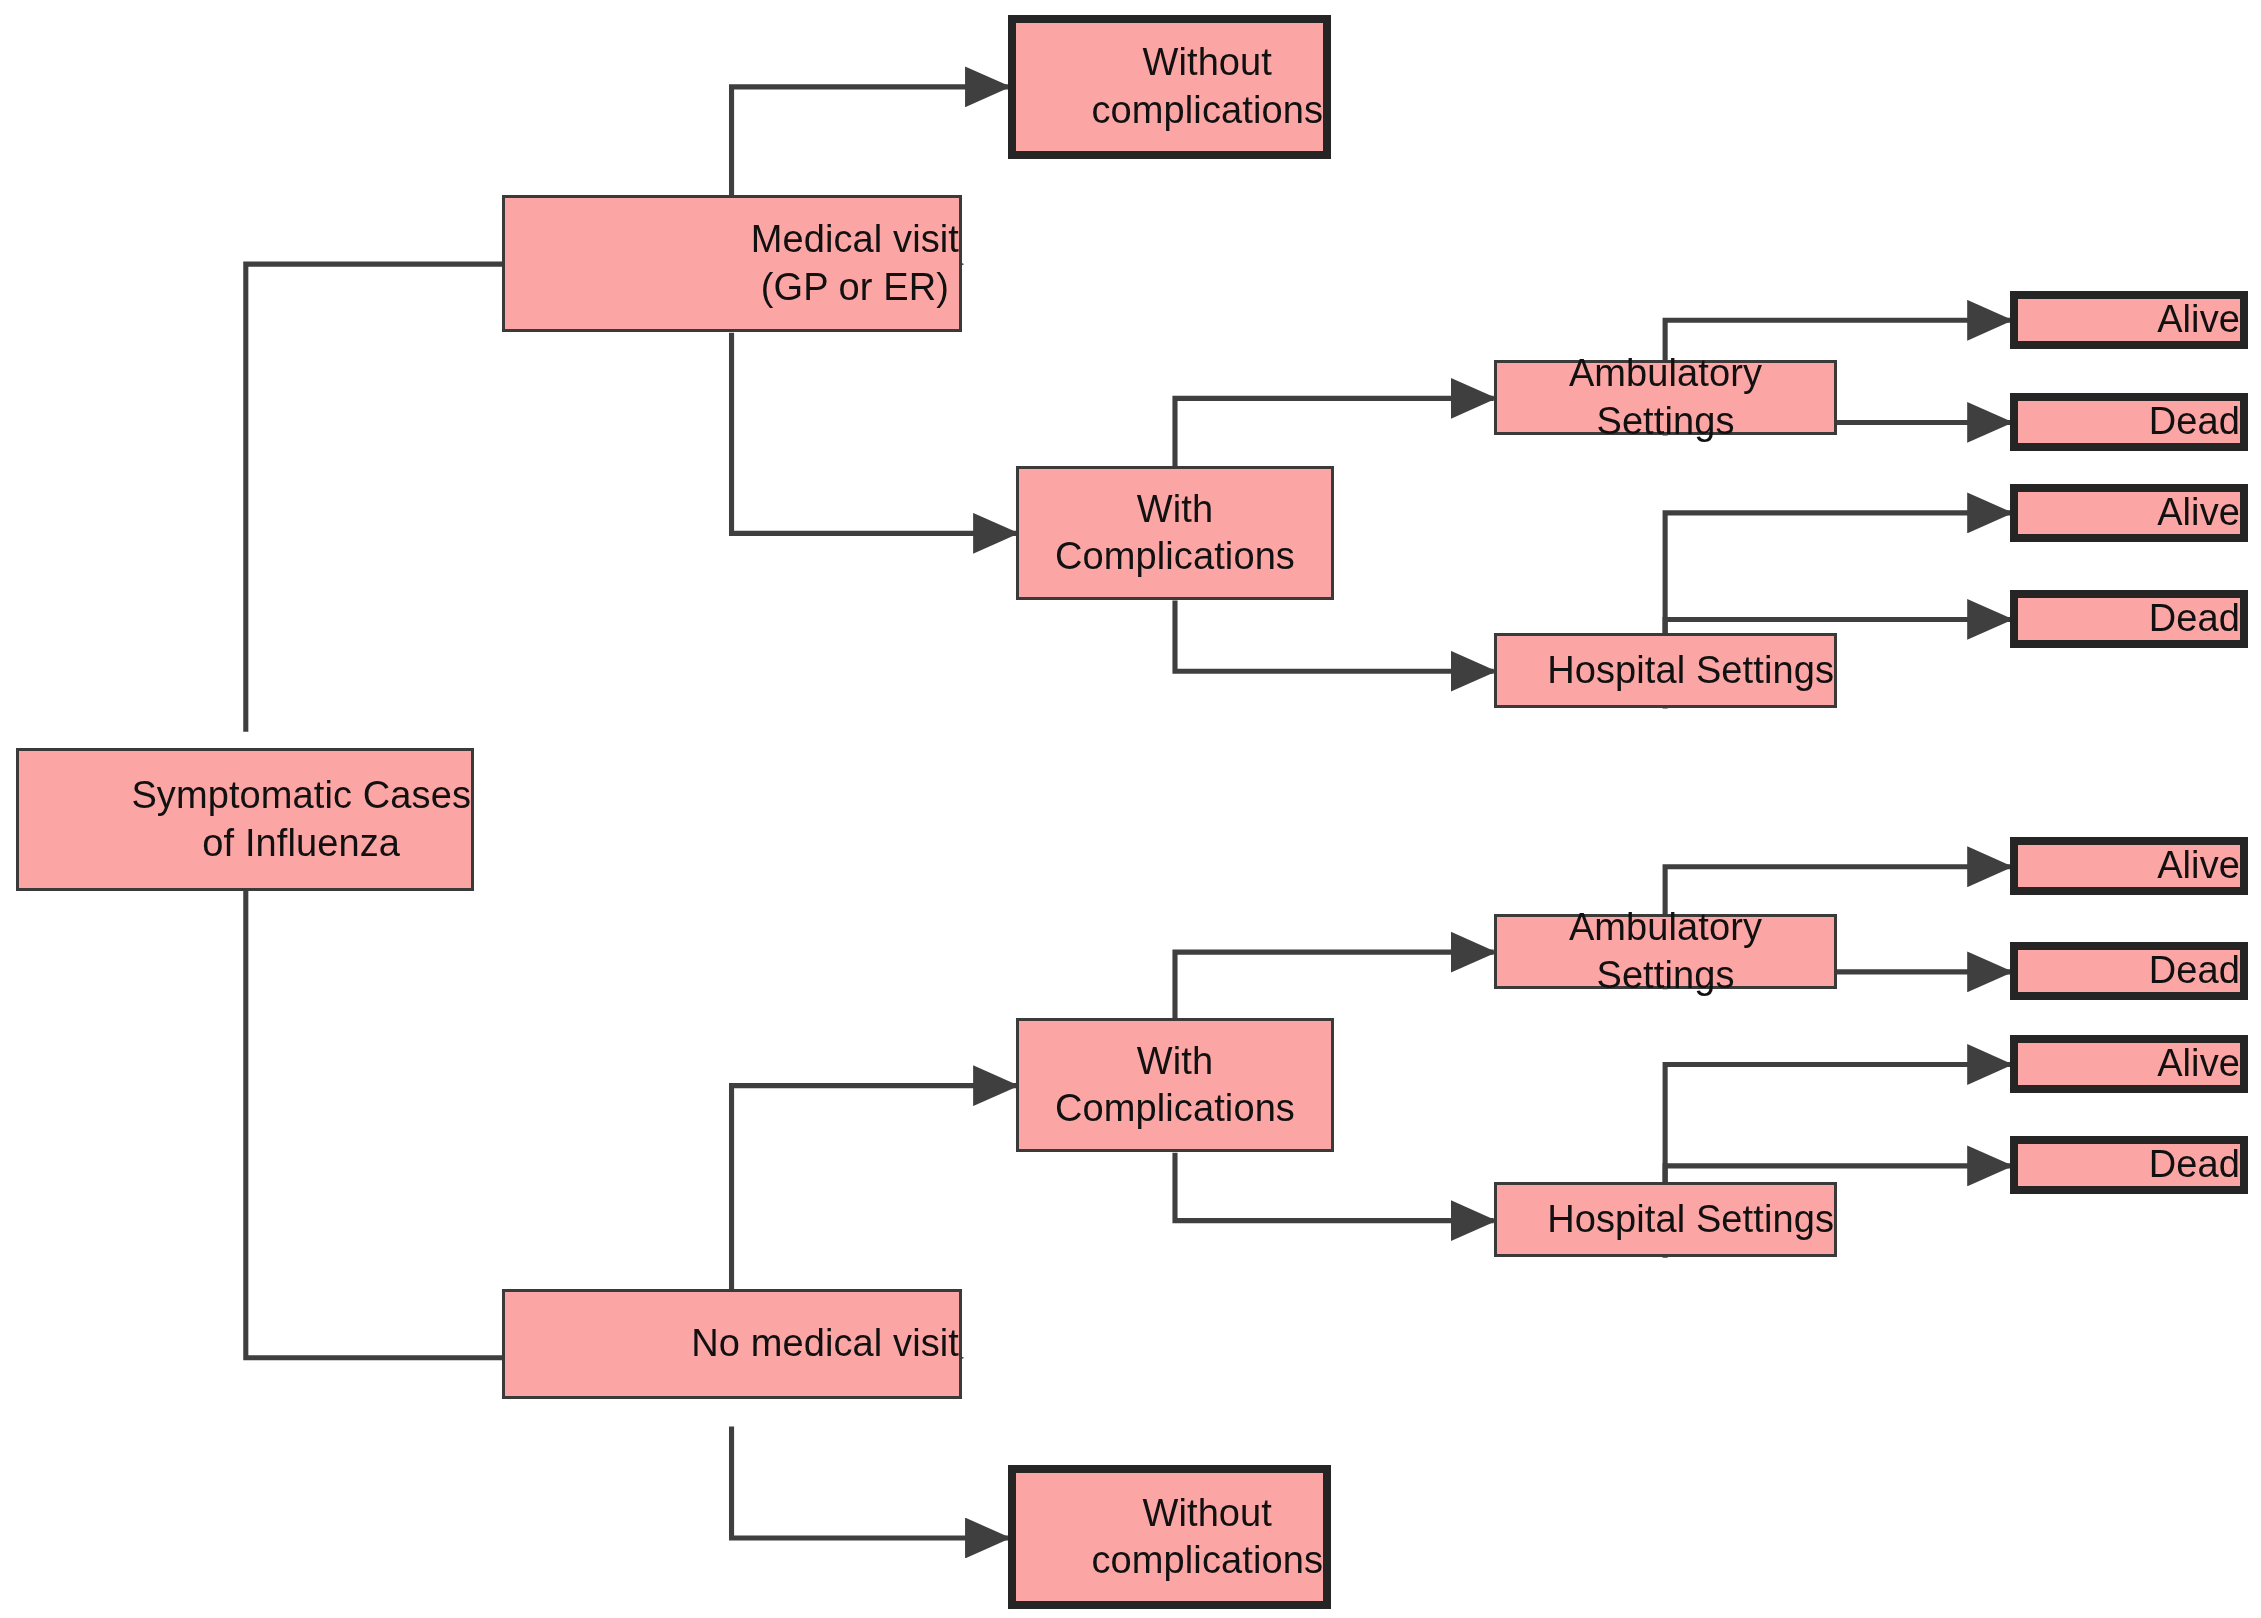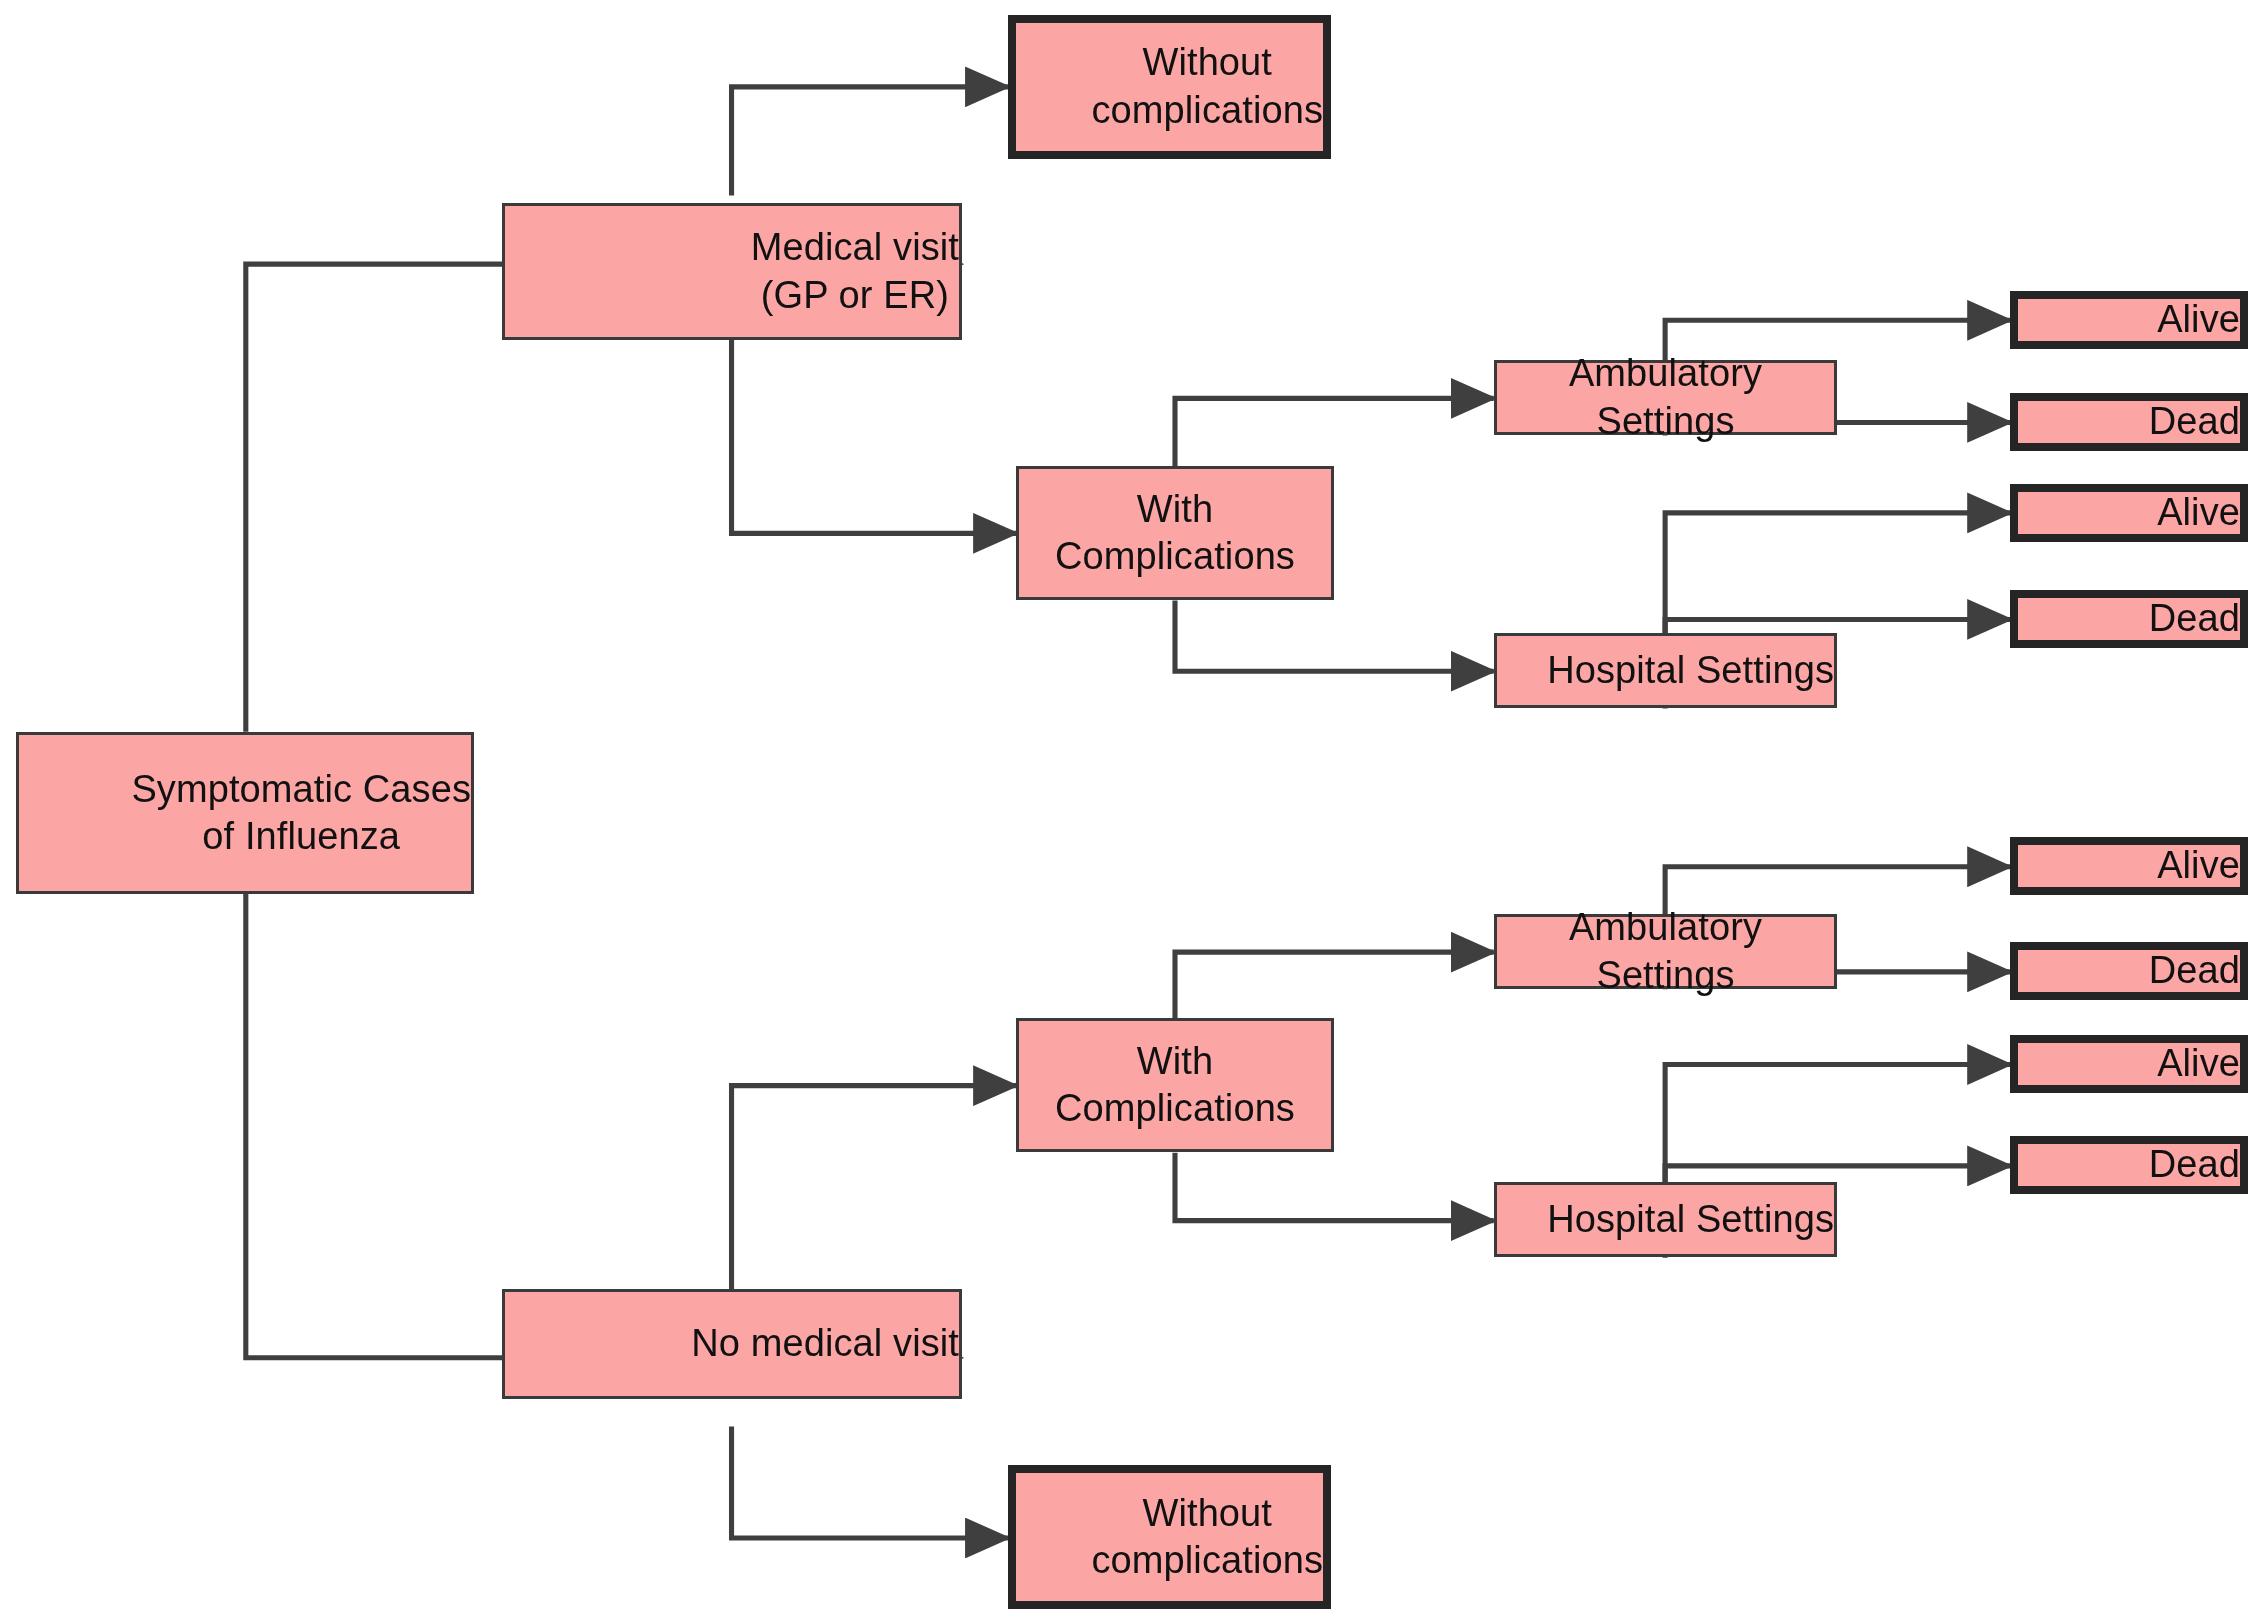--- a/index.html
+++ b/index.html
@@ -85,25 +85,25 @@
         <path d="M 1611 1396 L 1611 1305 L 2048 1305" class="connector-line" marker-end="url(#arrowhead)"></path>
         <path d="M 1611 1580 L 1611 1673 L 2048 1673" class="connector-line" marker-end="url(#arrowhead)"></path>
         <path d="M 2283 1253 L 2283 1188 L 2756 1188" class="connector-line" marker-end="url(#arrowhead)"></path>
         <path d="M 2283 1356 L 2283 1332 L 2756 1332" class="connector-line" marker-end="url(#arrowhead)"></path>
         <path d="M 2283 1621 L 2283 1459 L 2756 1459" class="connector-line" marker-end="url(#arrowhead)"></path>
         <path d="M 2283 1724 L 2283 1598 L 2756 1598" class="connector-line" marker-end="url(#arrowhead)"></path>
       </g>
   </svg>
 
   <div id="nodes-group">
-      <div class="node-box node-thin" style="left: 16px; top: 732px; width: 458px; height: 162px;">
+      <div class="node-box node-thin" style="left: 16px; top: 748px; width: 458px; height: 143px;">
         <span class="node-label">Symptomatic Cases
 of Influenza</span>
       </div>
-      <div class="node-box node-thin" style="left: 502px; top: 195px; width: 460px; height: 137px; margin-top: 8px;">
+      <div class="node-box node-thin" style="left: 502px; top: 195px; width: 460px; height: 137px;">
         <span class="node-label">Medical visit
 (GP or ER)</span>
       </div>
       <div class="node-box node-thin" style="left: 502px; top: 1289px; width: 460px; height: 110px;">
         <span class="node-label">No medical visit</span>
       </div>
       <div class="node-box node-thick" style="left: 1008px; top: 14.6px; width: 323px; height: 144px;">
         <span class="node-label">Without
 complications</span>
       </div>

